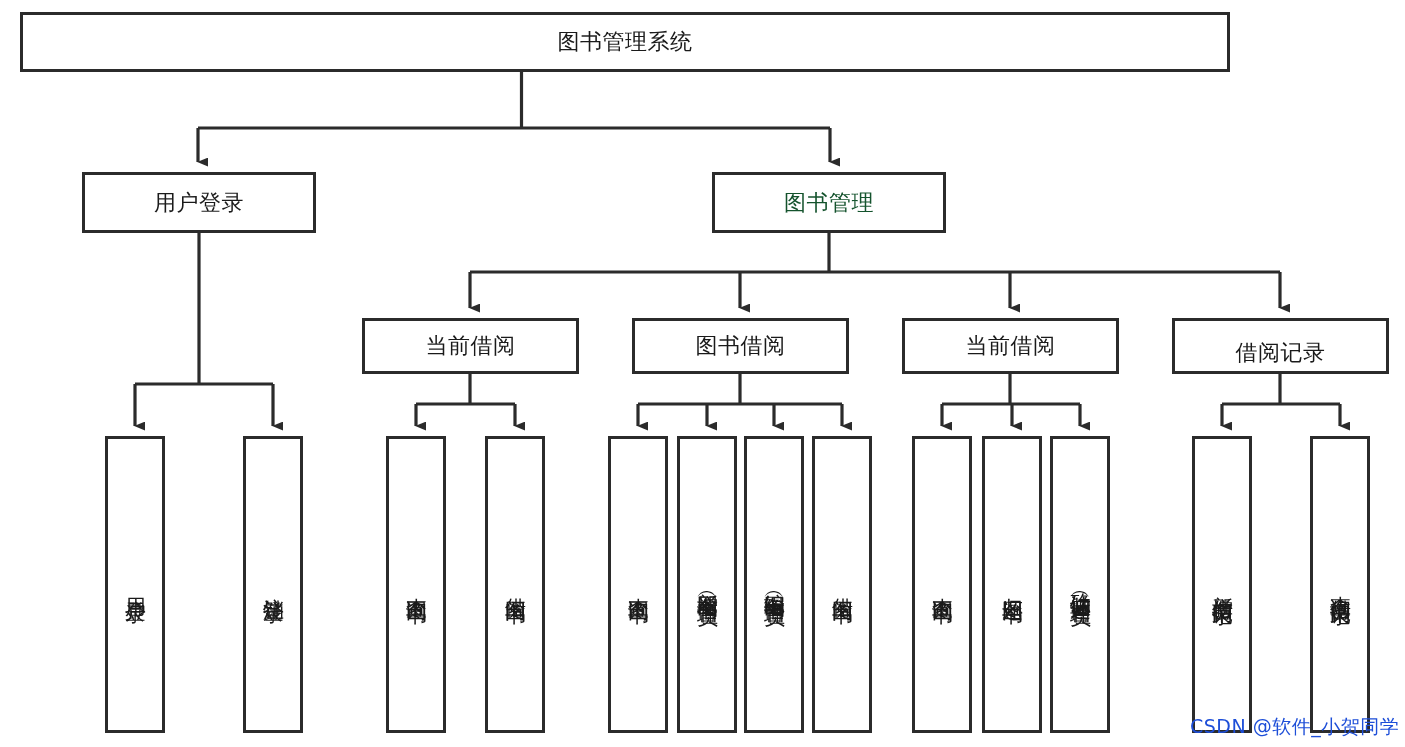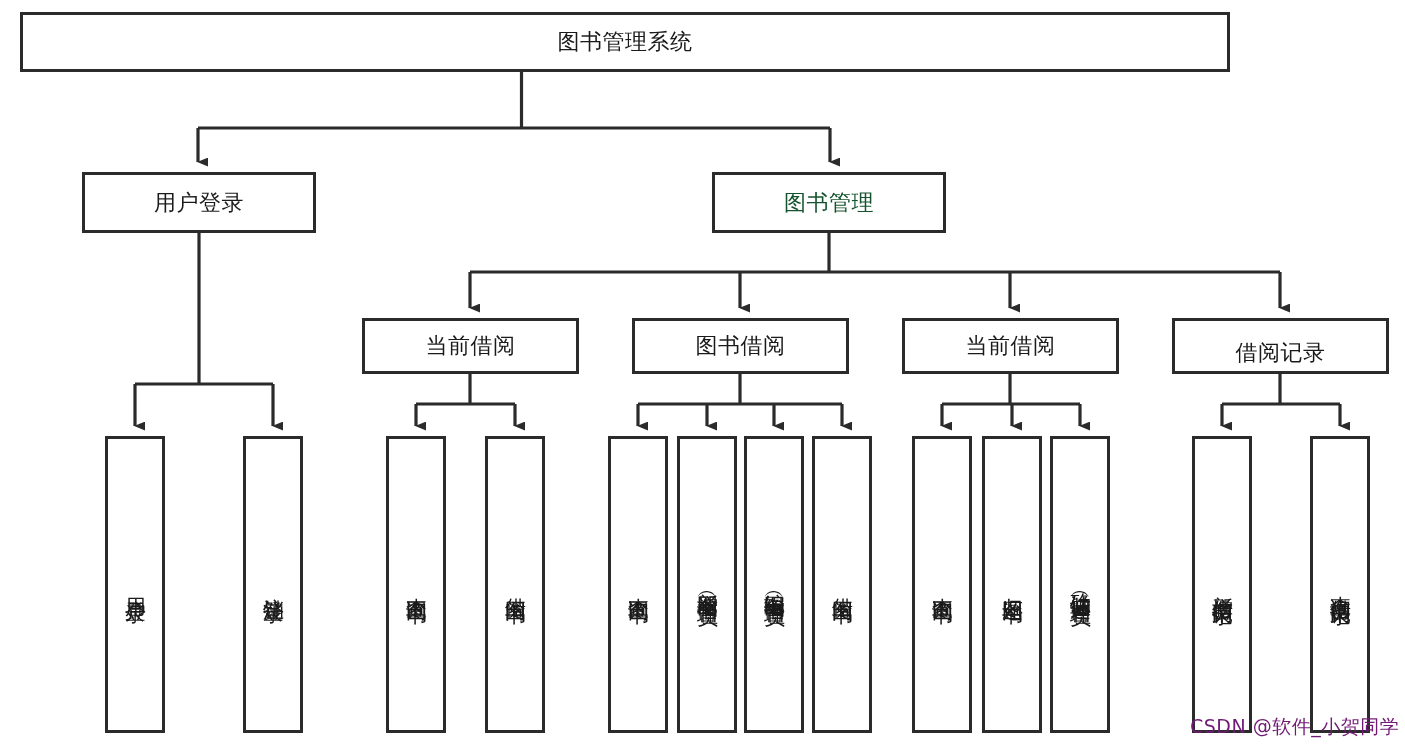--- a/index.html
+++ b/index.html
@@ -190,15 +190,15 @@
   <div class="node-box vertical" style="left: 1050px; top: 436px; width: 60px; height: 297px; border-color: rgb(43, 43, 43);">
     <span class="node-label" style="color: rgb(26, 26, 26);">确认归还（管理员）</span>
   </div>
   <div class="node-box vertical" style="left: 1192px; top: 436px; width: 60px; height: 297px; border-color: rgb(43, 43, 43);">
     <span class="node-label" style="color: rgb(26, 26, 26);">新增借阅记录</span>
   </div>
   <div class="node-box vertical" style="left: 1310px; top: 436px; width: 60px; height: 297px; border-color: rgb(43, 43, 43);">
     <span class="node-label" style="color: rgb(26, 26, 26);">查询借阅记录</span>
   </div>
 
-  <div class="watermark" style="left: 1190px; top: 714px; color: #701a75;">CSDN @软件_小贺同学</div>
+  <div class="watermark" style="left: 1190px; top: 714px; color: #1d4ed8;">CSDN @软件_小贺同学</div>
 
 </div>
 
 </body></html>

